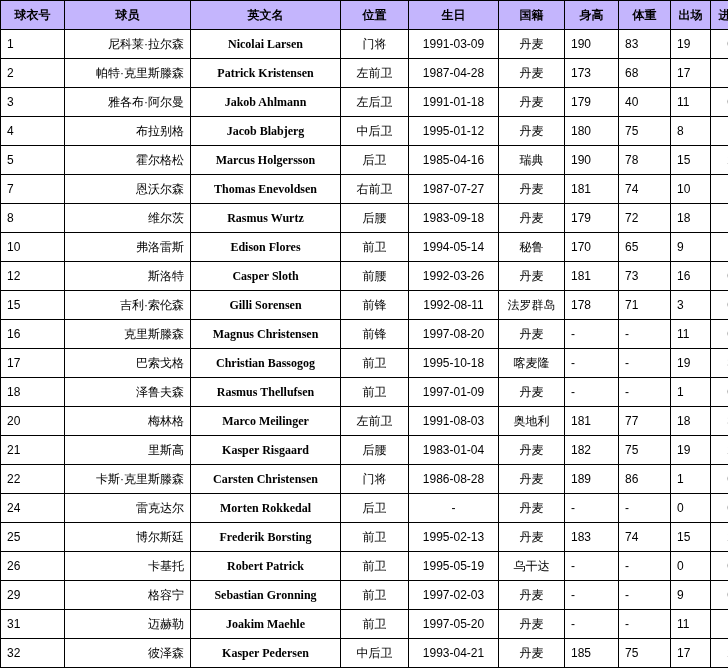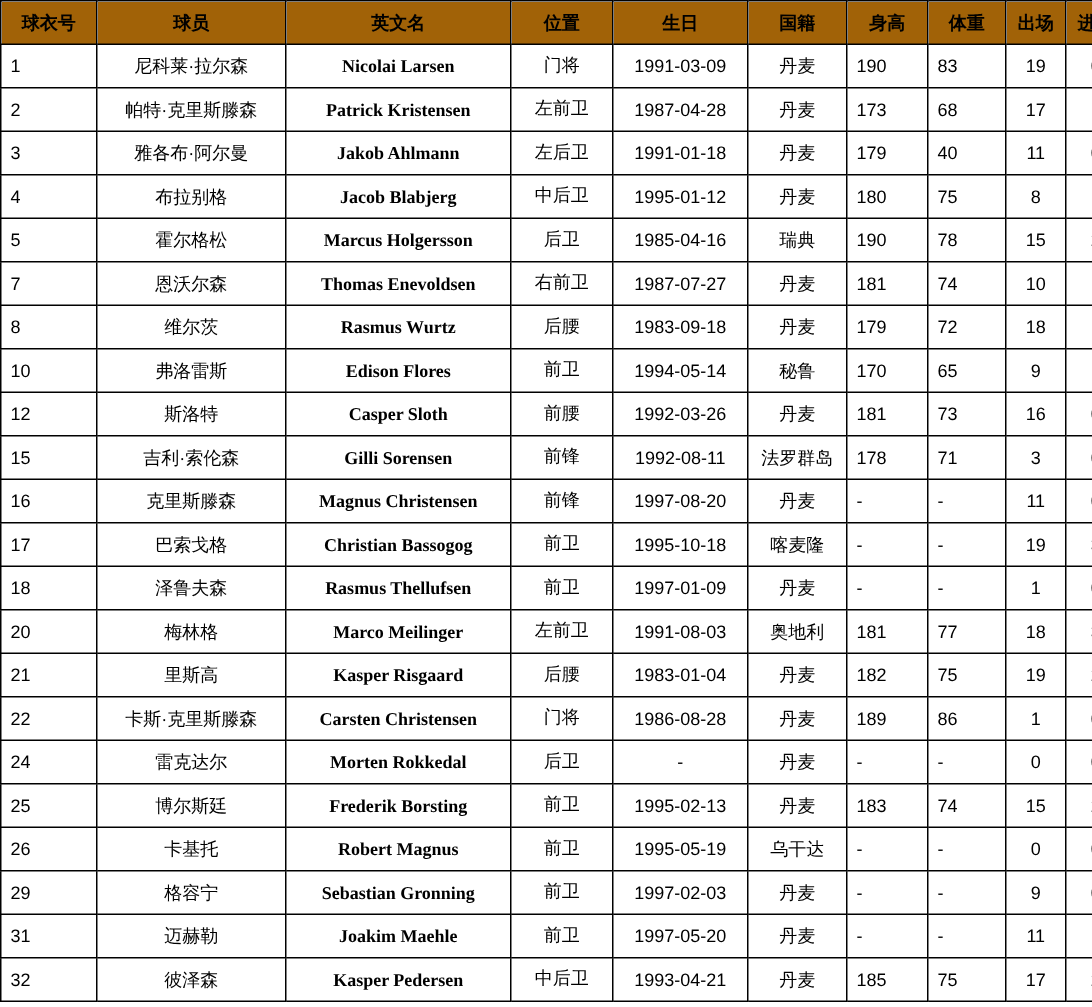--- a/index.html
+++ b/index.html
@@ -23,43 +23,43 @@
     font-size: 12px;
     line-height: 14px;
     height: 28px;
     padding: 0 6px;
     overflow: hidden;
     white-space: nowrap;
   }
   table.roster th {
     font-weight: bold;
     text-align: center;
-    background: #a16207;
+    background: #c4b5fd;
   }
   
   col.c-number  { width: 64px; }
   col.c-name    { width: 126px; }
   col.c-english { width: 150px; }
   col.c-position{ width: 68px; }
   col.c-birth   { width: 90px; }
   col.c-country { width: 66px; }
   col.c-height  { width: 54px; }
   col.c-weight  { width: 52px; }
   col.c-apps    { width: 40px; }
   col.c-goals   { width: 40px; }
 
   td.num   { text-align: left; padding-left: 6px; }
-  td.name  { text-align: center; }
+  td.name  { text-align: right; }
   td.eng   { text-align: center; font-weight: bold; font-family: Liberation Serif, serif; }
-  td.pos   { text-align: center; font-family: Liberation Mono, monospace; }
+  td.pos   { text-align: center; }
   td.birth { text-align: center; }
   td.ctry  { text-align: center; }
   td.h     { text-align: left; }
   td.w     { text-align: left; }
-  td.ap    { text-align: center; }
+  td.ap    { text-align: left; }
   td.go    { text-align: center; }
 </style>
 </head>
 <body>
 
 <table class="roster">
   <colgroup>
     <col class="c-number">
       <col class="c-name">
       <col class="c-english">
@@ -298,21 +298,21 @@
         <td class="birth">1995-02-13</td>
         <td class="ctry">丹麦</td>
         <td class="h">183</td>
         <td class="w">74</td>
         <td class="ap">15</td>
         <td class="go">2</td>
       </tr>
       <tr>
         <td class="num">26</td>
         <td class="name">卡基托</td>
-        <td class="eng">Robert Magnus</td>
+        <td class="eng">Robert Patrick</td>
         <td class="pos">前卫</td>
         <td class="birth">1995-05-19</td>
         <td class="ctry">乌干达</td>
         <td class="h">-</td>
         <td class="w">-</td>
         <td class="ap">0</td>
         <td class="go">0</td>
       </tr>
       <tr>
         <td class="num">29</td>

